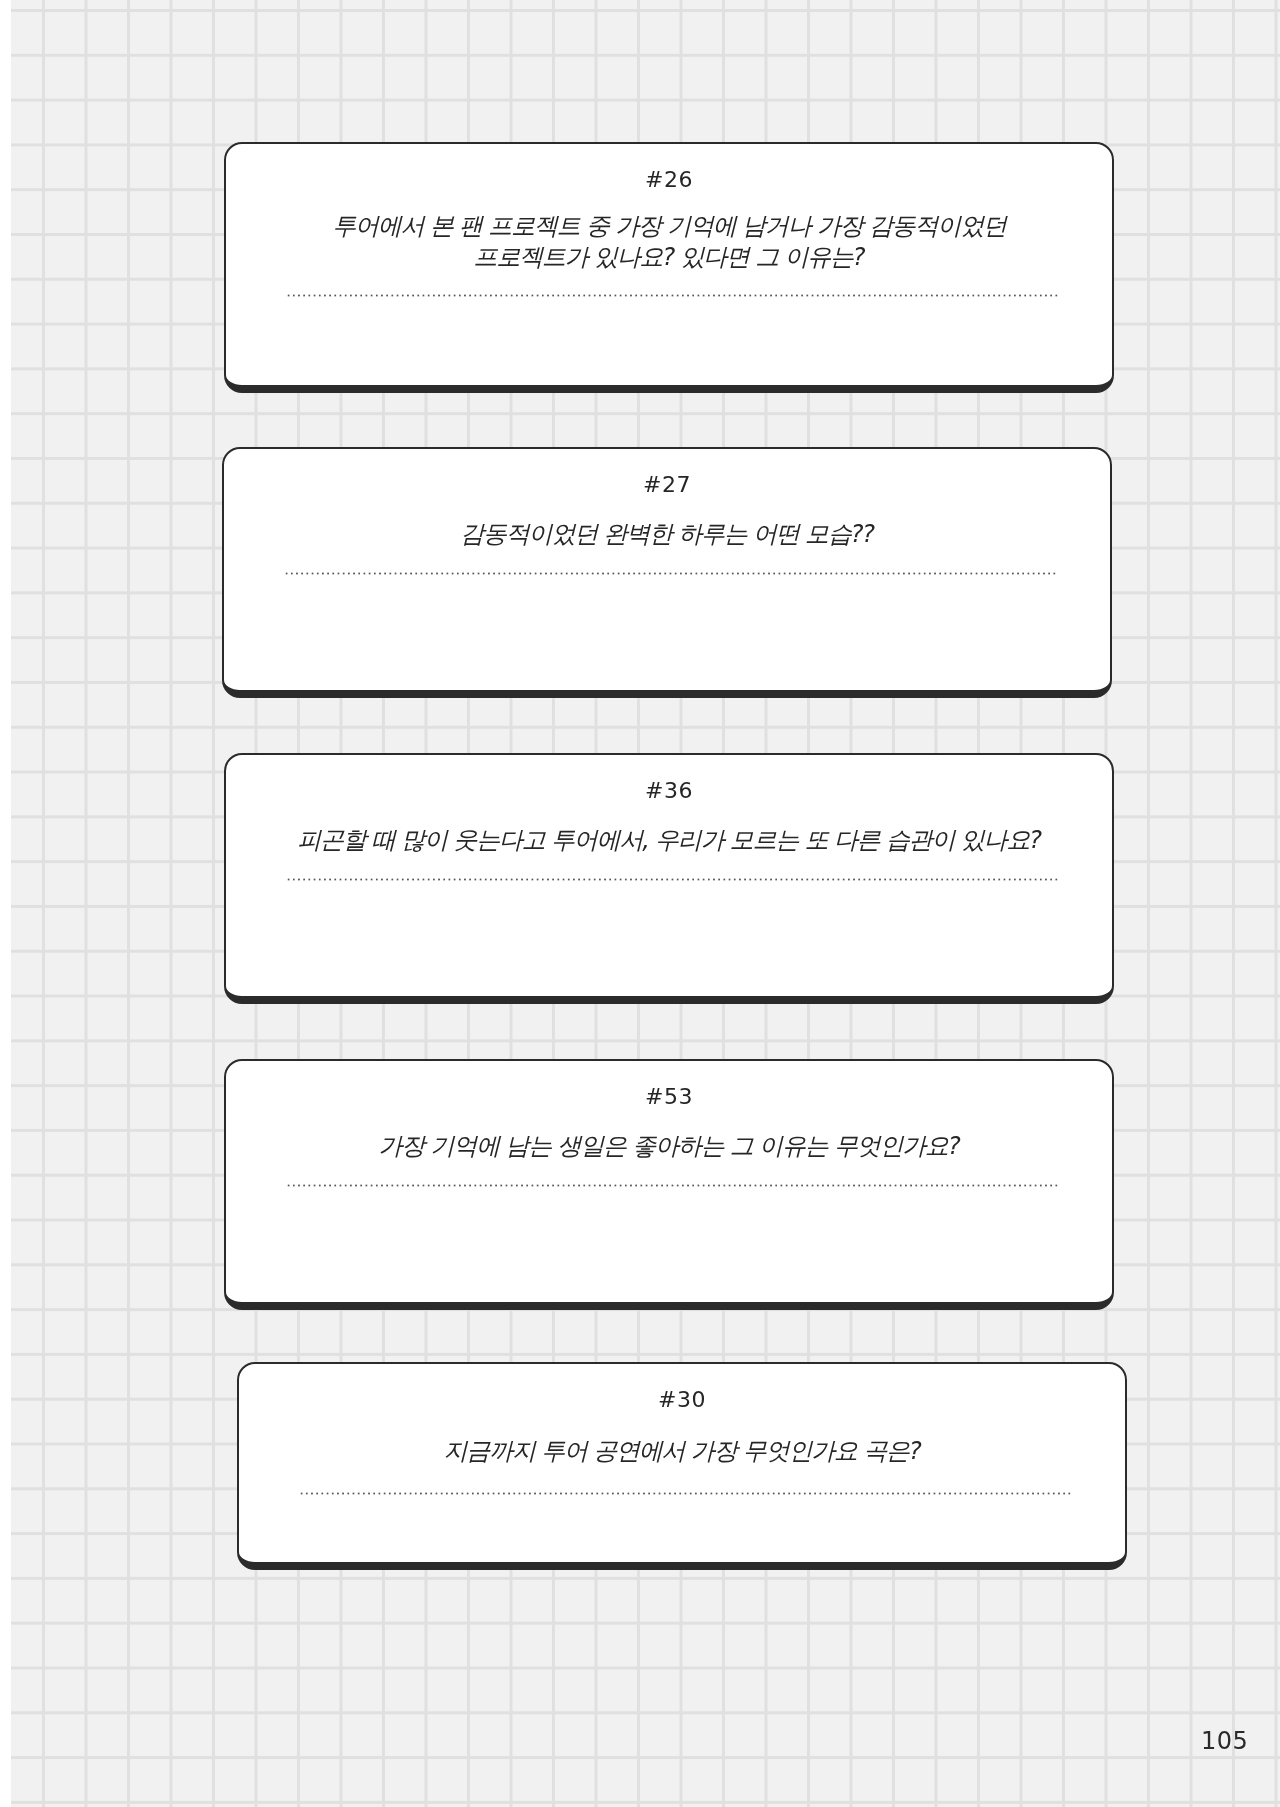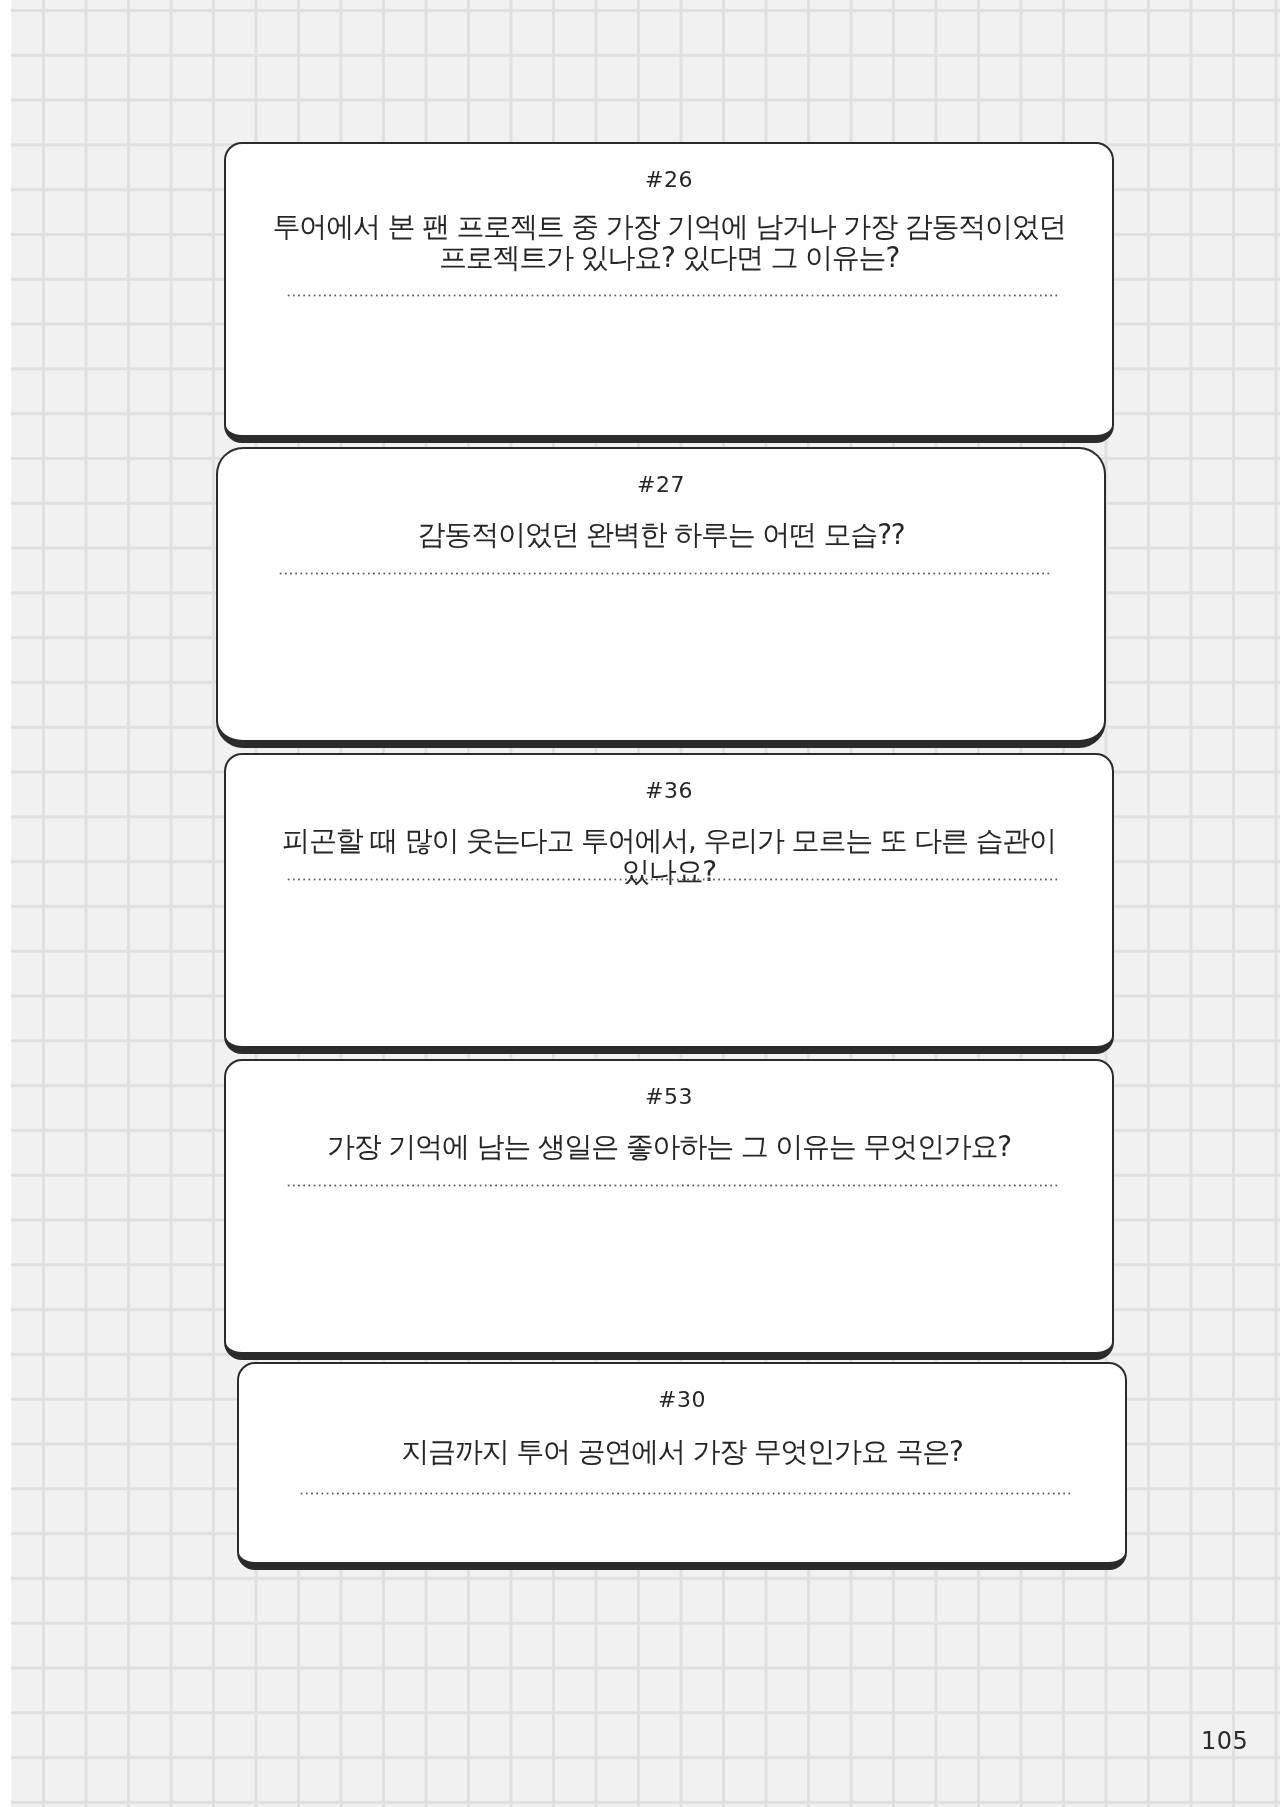--- a/index.html
+++ b/index.html
@@ -29,42 +29,43 @@
       background-position: 31px 9px;
     }
     .card {
       position: absolute;
       box-sizing: border-box;
       background: #ffffff;
       border: 2px solid #2b2b2b;
       border-bottom-width: 8px;
       border-radius: 18px;
       width: 890px;
-      height: 301px;
+      height: 251px;
     }
     .card-number {
       position: absolute;
       left: 0;
       right: 0;
       top: 22px;
       text-align: center;
       font-size: 22px;
       line-height: 28px;
       letter-spacing: 0.5px;
       color: #262626;
     }
     .card-question {
       position: absolute;
       left: 40px;
       right: 40px;
       text-align: center;
-      font-size: 28px;
+      font-size: 24px;
       line-height: 31px;
       letter-spacing: -1.2px;
       color: #262626;
+      font-style: italic;
     }
     .card-question.one-line {
       top: 70px;
     }
     .card-question.two-line {
       top: 67px;
     }
     .answer-line {
       position: absolute;
       left: 60px;
@@ -101,21 +102,21 @@
   <div class="card" style="left:213px; top:142px;">
     <div class="card-number">#26</div>
     <div class="card-question two-line">
       <div>투어에서 본 팬 프로젝트 중 가장 기억에 남거나 가장 감동적이었던</div>
       <div>프로젝트가 있나요? 있다면 그 이유는?</div>
     </div>
     <div class="answer-line two-line"></div>
     <div class="answer-area"></div>
   </div>
 
-  <div class="card" style="left:205px; top:447px;border-radius:27px;">
+  <div class="card" style="left:211px; top:447px;">
     <div class="card-number">#27</div>
     <div class="card-question one-line">감동적이었던 완벽한 하루는 어떤 모습??</div>
     <div class="answer-line one-line"></div>
     <div class="answer-area"></div>
   </div>
 
   <div class="card" style="left:213px; top:753px;">
     <div class="card-number">#36</div>
     <div class="card-question one-line">피곤할 때 많이 웃는다고 투어에서, 우리가 모르는 또 다른 습관이 있나요?</div>
     <div class="answer-line one-line"></div>

